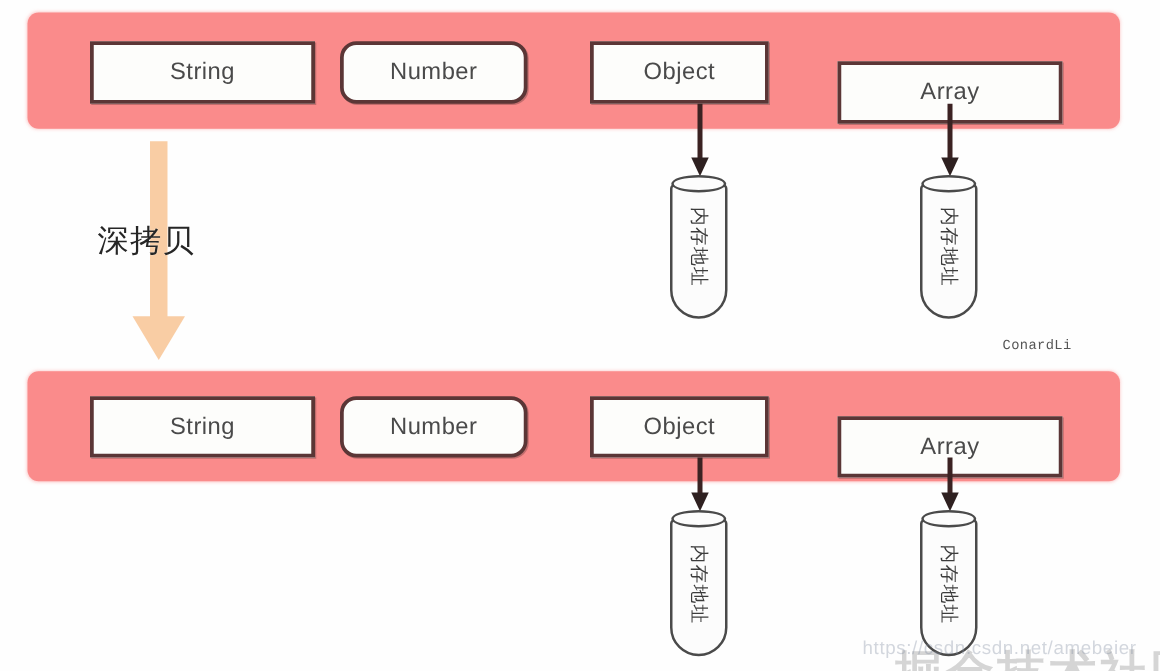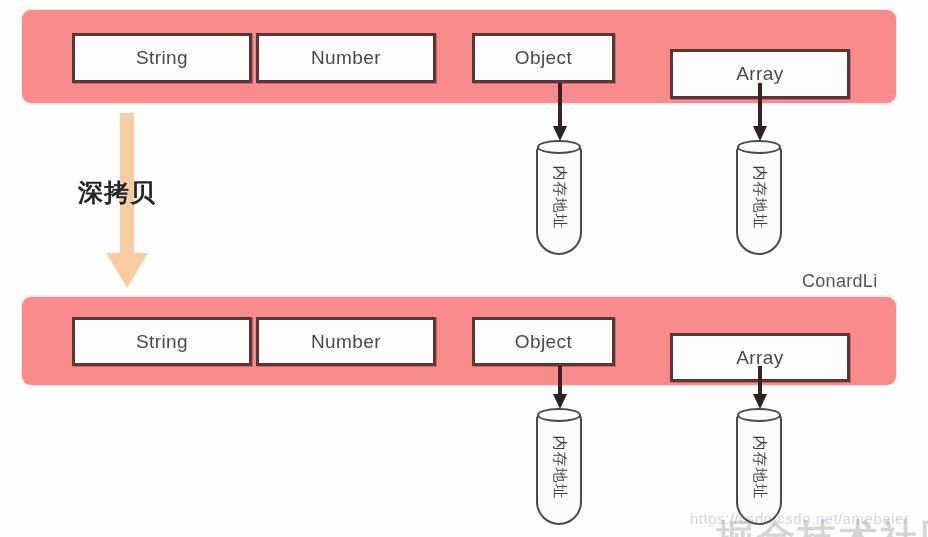--- a/index.html
+++ b/index.html
@@ -41,21 +41,21 @@
     font-size: 19px;
     letter-spacing: 0.4px;
     box-shadow: 1px 1px 0 rgba(90,54,54,0.35);
   }
   .type-box span { pointer-events: none; }
 
   .row-top    .type-box { top: 33px; height: 50px; }
   .row-bottom .type-box { top: 317px; height: 49px; }
 
   .col-0 { left: 72px;  width: 180px; }
-  .col-1 { left: 256px; width: 180px; }
+  .col-1 { left: 272px; width: 150px; border-radius: 13px; }
   .col-2 { left: 472px; width: 143px; }
   .col-3 { left: 670px; width: 180px; margin-top: 16px; }
 
   
   .connector {
     position: absolute;
     width: 14px;
   }
   .connector .shaft {
     position: absolute;
@@ -159,34 +159,35 @@
     height: 0;
     border-left: 21px solid transparent;
     border-right: 21px solid transparent;
     border-top: 35px solid #f9cda4;
   }
   #copy-label {
     position: absolute;
     left: 78px;
     top: 176px;
     font-size: 25px;
-    font-weight: bold;
+    font-weight: normal;
     color: #262626;
     letter-spacing: 1px;
     text-shadow: 0 0 1px rgba(255,255,255,0.7);
   }
 
   
   #author {
     position: absolute;
     left: 802px;
     top: 271px;
-    font-size: 18px;
+    font-size: 11px;
     color: #555555;
     letter-spacing: 0.3px;
+    font-family: Liberation Mono, monospace;
   }
 
   
   #wm-brand {
     position: absolute;
     left: 716px;
     top: 484px;
     font-size: 38px;
     font-weight: bold;
     color: rgba(120,120,120,0.30);

